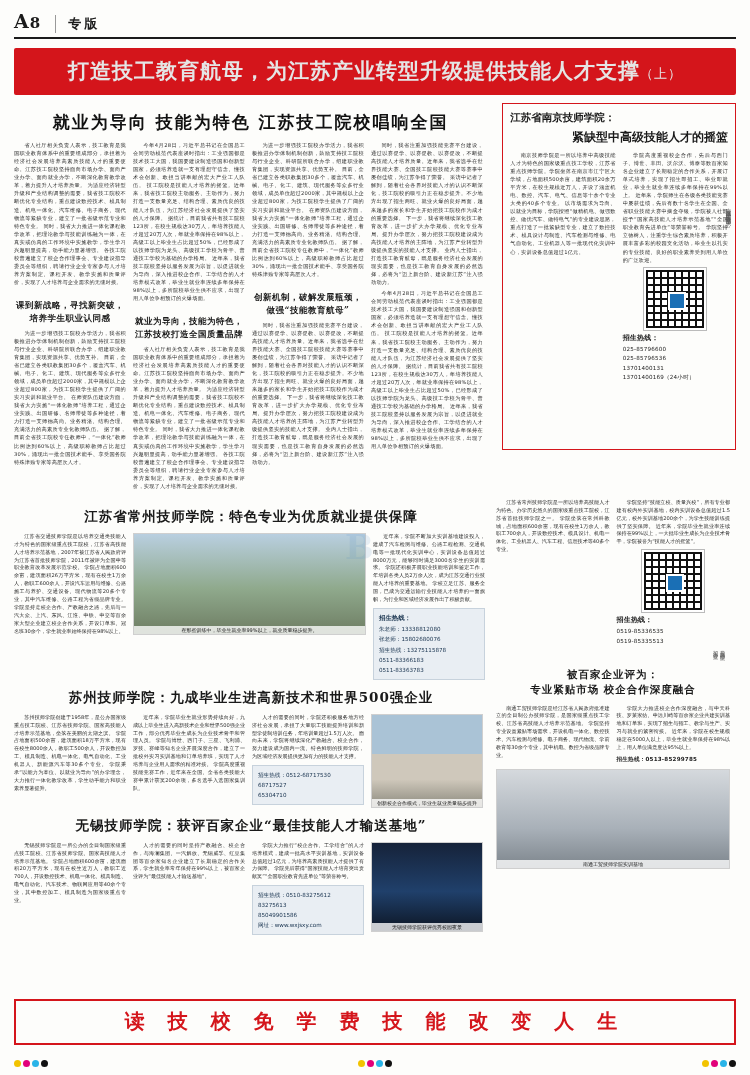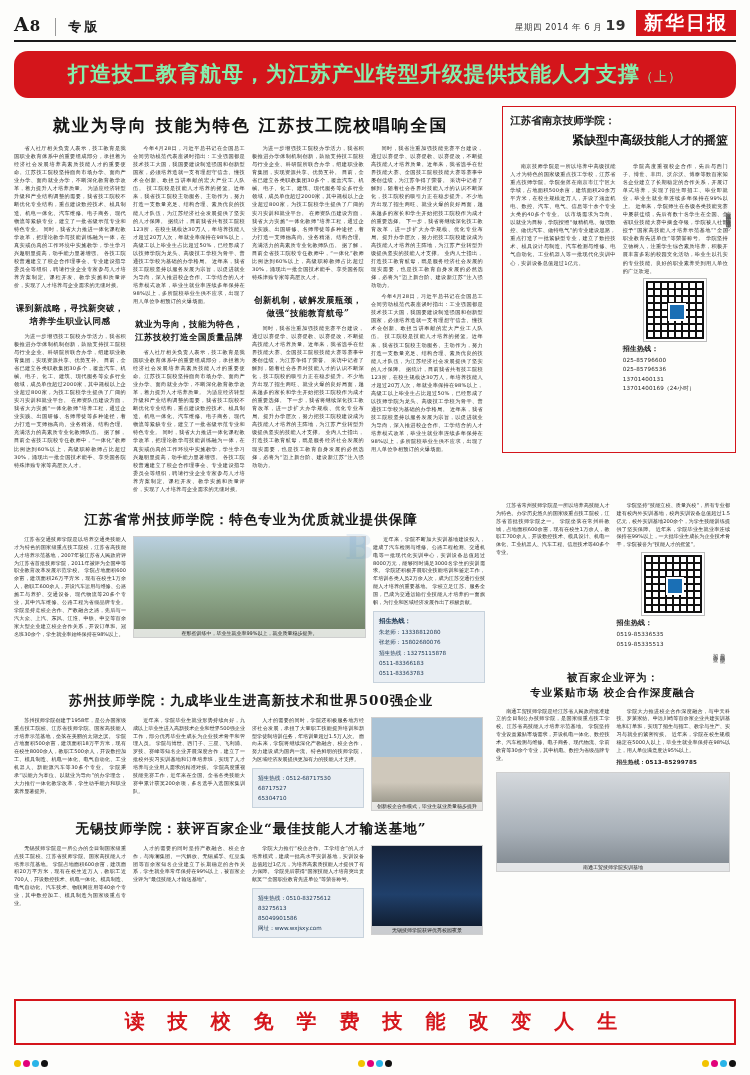--- a/index.html
+++ b/index.html
@@ -44,26 +44,26 @@
     font-family:"DejaVu Serif","Liberation Serif",serif;
     font-size:19px;font-weight:bold;letter-spacing:2px;
     padding:3px 8px 4px 8px;
     line-height:1;
   }
 
   
   .banner{
     margin-top:9px;
     background:#d4151b;
-    color:#86efac;
+    color:#e5e5e5;
     text-align:center;
     padding:9px 6px 10px 6px;
     font-family:"DejaVu Serif","Liberation Serif",serif;
     font-size:21px;font-weight:bold;letter-spacing:1px;
-    border-radius:14px;
+    border-radius:2px;
   }
   .banner .tail{font-size:13px;font-weight:normal;}
 
   
   .hl{
     font-family:"DejaVu Serif","Liberation Serif",serif;
     font-weight:bold;
     color:#111;
   }
   .body-text{
@@ -102,21 +102,21 @@
     border:1.2px solid #d4151b;
     padding:6px 7px;
     box-sizing:border-box;
     height:347px;
     position:relative;
     overflow:hidden;
   }
   .box-title{
     font-family:"DejaVu Serif","Liberation Serif",serif;
     font-size:10.5px;font-weight:bold;line-height:1.5;
-    margin-bottom:13px;
+    margin-bottom:5px;
   }
   .box-title .l2{font-size:12px;display:block;text-align:right;margin-top:2px;}
   .two-col{display:flex;gap:7px;}
   .two-col > div{flex:1;}
   .qr{
     width:58px;height:58px;
     background:
       linear-gradient(90deg,#111 2px,transparent 2px) 0 0/7px 7px,
       linear-gradient(#111 2px,transparent 2px) 0 0/7px 7px,
       #fff;
@@ -211,28 +211,20 @@
 
 <div class="page">
 
   <div class="masthead">
     <div class="mh-left">
       <div class="mh-page">
         <span>A</span><span class="sub">8</span>
       </div>
       <div class="mh-section">专版</div>
     </div>
-    <div class="mh-right">
-      <div class="mh-date">
-        <span>星期四</span>
-        <span>2014 年 6 月</span>
-        <b>19</b>
-      </div>
-      <div class="mh-logo">新华日报</div>
-    </div>
   </div>
 
   <div class="banner">
     <span>打造技工教育航母，为江苏产业转型升级提供技能人才支撑</span><span class="tail">（上）</span>
   </div>
 
   <div class="top-area">
 
     <div class="top-left">
       <div class="story-title hl">就业为导向  技能为特色  江苏技工院校唱响全国</div>

